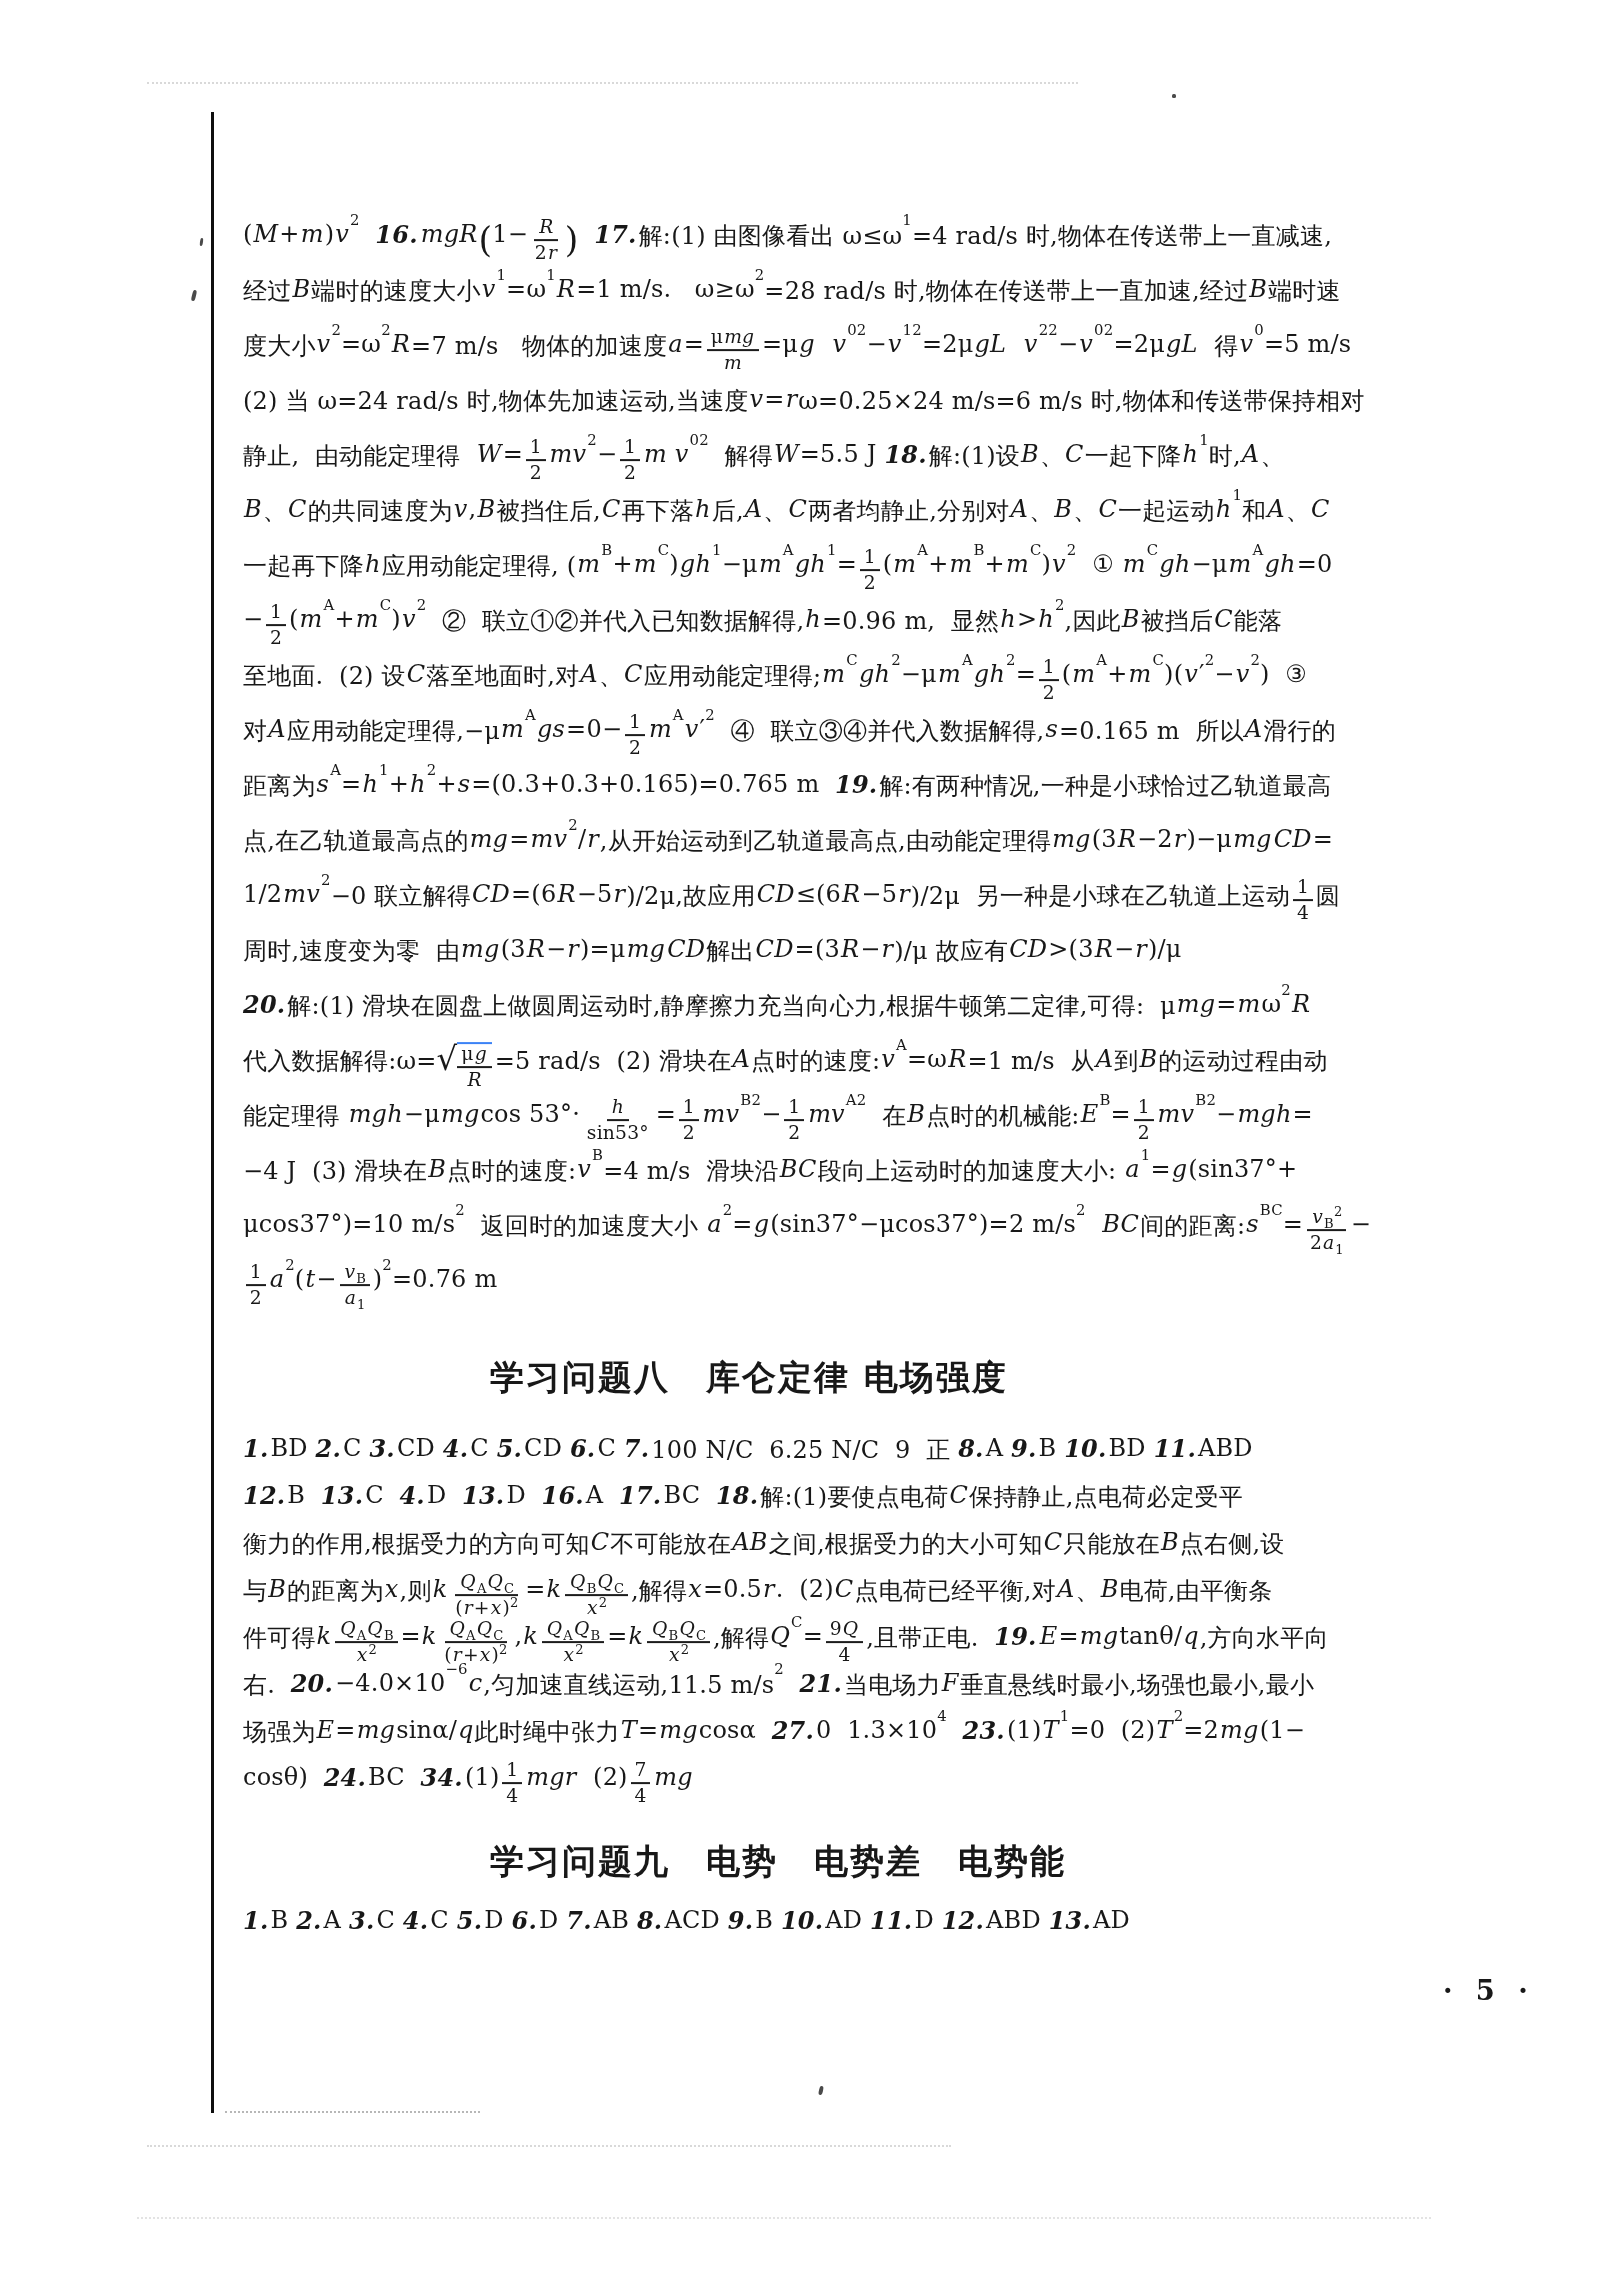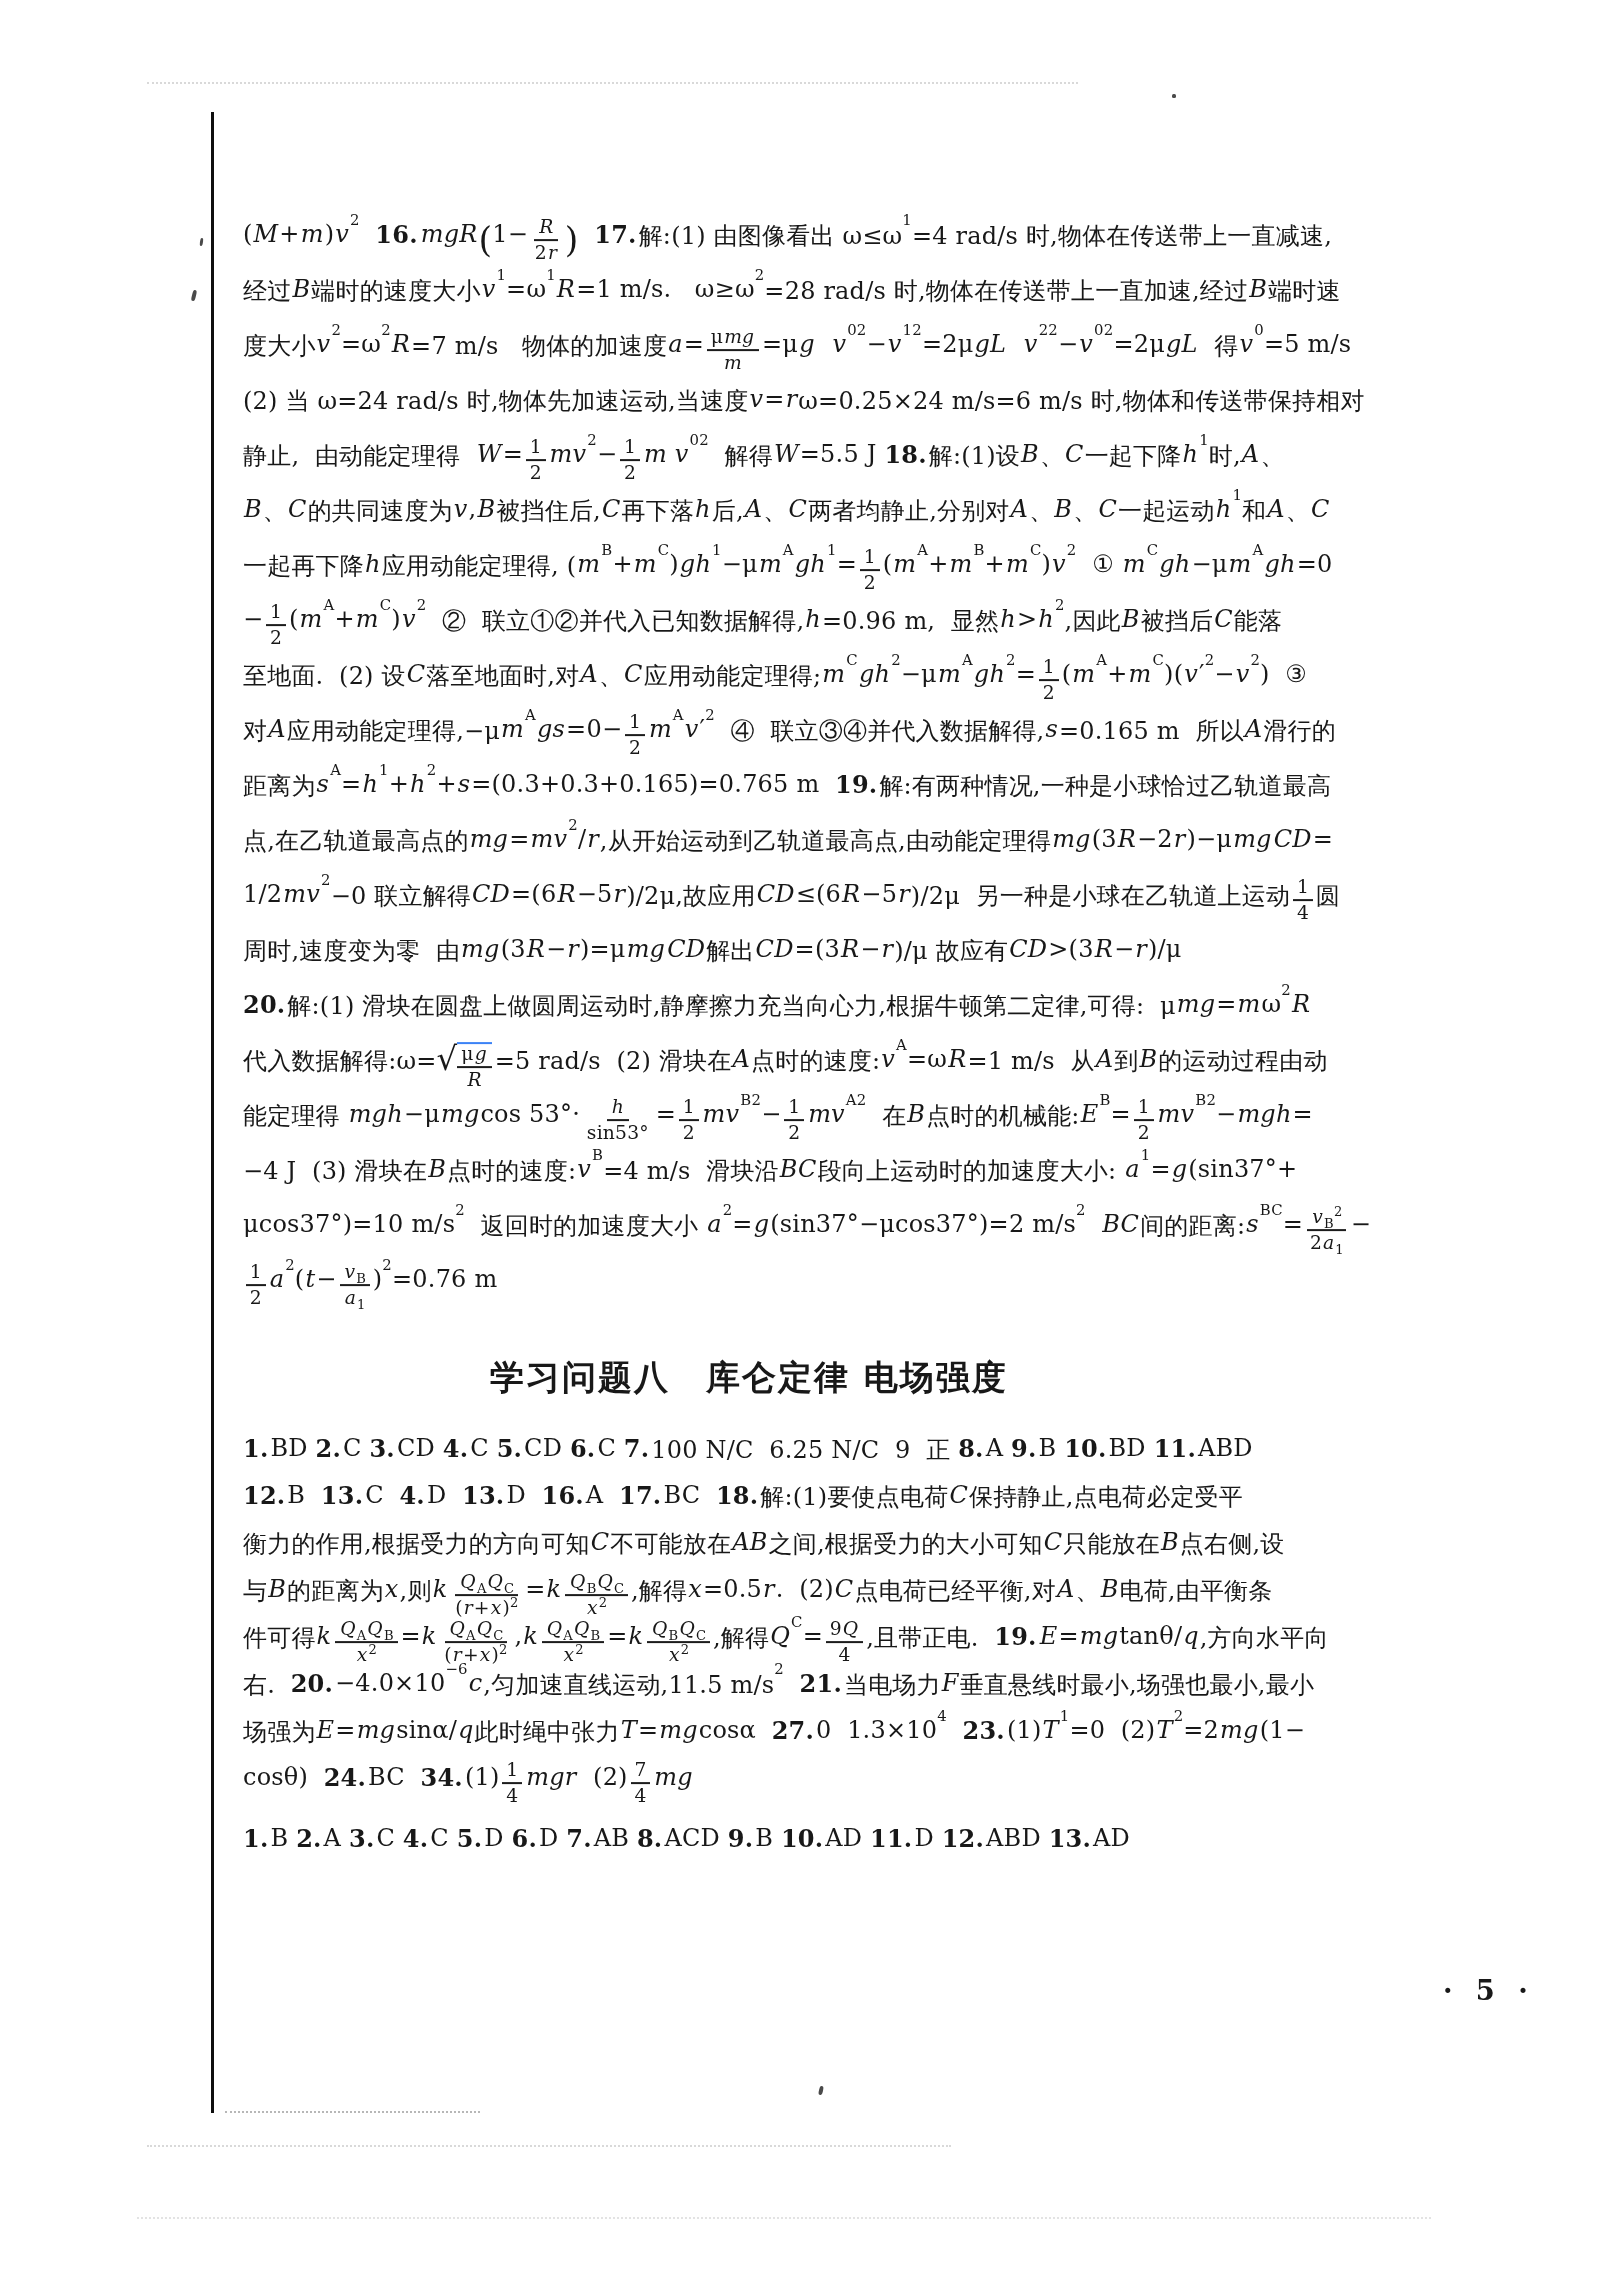--- a/index.html
+++ b/index.html
@@ -28,21 +28,21 @@
 
   .content{position:absolute;left:243px;top:220px;width:1161px;}
   .lines .line{
     display:flex;align-items:flex-start;white-space:nowrap;
     font-size:24px;letter-spacing:0.2px;
   }
   .blockA .line{height:55px;}
   .blockB .line{height:47px;}
   .blockC .line{height:43px;}
   .line i{font-style:italic;padding:0 1px;}
-  .line b{font-weight:bold;padding-right:2px;}
+  .line b{font-weight:bold;padding-right:2px;font-style:italic;}
   .line sub{font-size:.62em;vertical-align:-.35em;line-height:0;}
   .line sup{font-size:.62em;vertical-align:.55em;line-height:0;}
   
   .fr{
     display:inline-flex;flex-direction:column;align-items:center;
     line-height:1.05;font-size:.78em;vertical-align:middle;
     margin:0 2.9px;transform:translateY(-2.9px);
   }
   .fr .t{padding:0 3.9px 2px;border-bottom:2px solid #1c1c1c;}
   .fr .b{padding:2px 3.9px 0;}
@@ -186,20 +186,21 @@
         <div class="line">场强为<i>E</i>=<i>mg</i>sinα/<i>q</i> 此时绳中张力 <i>T</i>=<i>mg</i>cosα&nbsp;&nbsp;<b>27.</b> 0&nbsp; 1.3×10<sup>4</sup>&nbsp;&nbsp;<b>23.</b> (1) <i>T</i><sub>1</sub>=0&nbsp;&nbsp;(2) <i>T</i><sub>2</sub>=2<i>mg</i>(1−</div>
         <div class="line">cosθ)&nbsp;&nbsp;<b>24.</b> BC&nbsp;&nbsp;<b>34.</b> (1)<span class="fr">
             <span class="t">1</span>
             <span class="b">4</span>
           </span><i>mgr</i>&nbsp;&nbsp;(2)<span class="fr">
             <span class="t">7</span>
             <span class="b">4</span>
           </span><i>mg</i></div>
       </div>
 
+    <h2 class="heading h9">学习问题九　电势　电势差　电势能</h2>
 
     <div class="lines blockC">
         <div class="line"><b>1.</b> B&nbsp; <b>2.</b> A&nbsp; <b>3.</b> C&nbsp; <b>4.</b> C&nbsp; <b>5.</b> D&nbsp; <b>6.</b> D&nbsp; <b>7.</b> AB&nbsp; <b>8.</b> ACD&nbsp; <b>9.</b> B&nbsp; <b>10.</b> AD&nbsp; <b>11.</b> D&nbsp; <b>12.</b> ABD&nbsp; <b>13.</b> AD</div>
       </div>
   </div>
 
   <div class="footer">· 5 ·</div>
 
   <div class="dotrow dr-mid"></div>
   <div class="speck sp4"></div>

